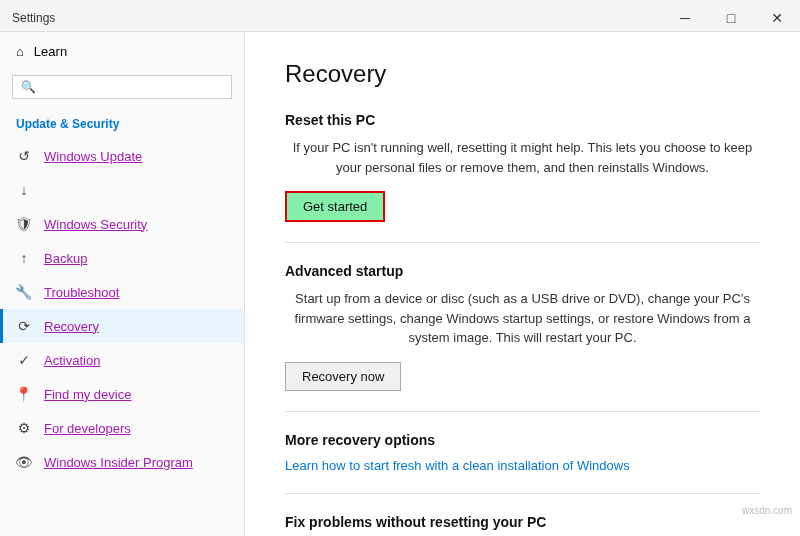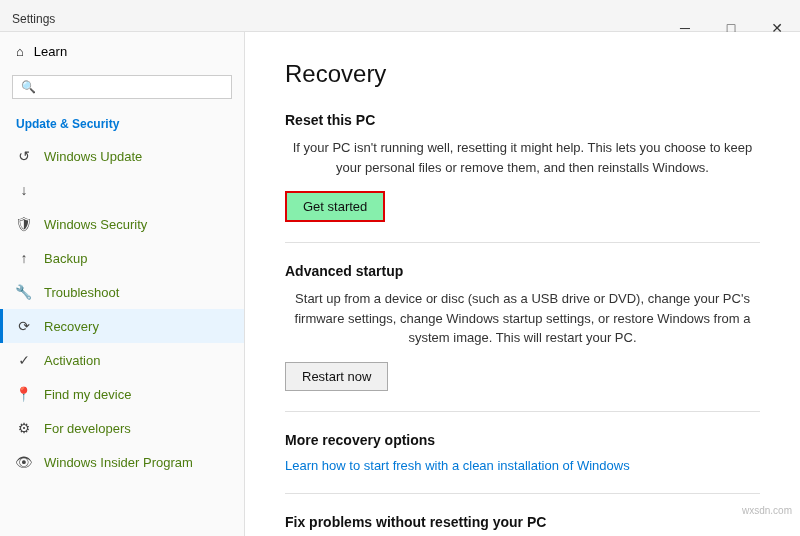--- a/index.html
+++ b/index.html
@@ -15,23 +15,23 @@
       width: 800px;
       height: 536px;
       background: #fff;
       display: flex;
       flex-direction: column;
     }
     .titlebar {
       height: 32px;
       background: #f5f5f5;
       display: flex;
-      align-items: flex-start;
+      align-items: center;
       justify-content: space-between;
-      padding: 12px 0 0 12px;
+      padding: 4px 0 0 12px;
       border-bottom: 1px solid #e0e0e0;
       flex-shrink: 0;
     }
     .titlebar-title {
       font-size: 12px;
       color: #333;
     }
     .titlebar-controls {
       display: flex;
       height: 32px;
@@ -118,21 +118,22 @@
       height: 16px;
       display: flex;
       align-items: center;
       justify-content: center;
       font-size: 14px;
       color: #444;
       flex-shrink: 0;
     }
     .sidebar-item .label {
       font-size: 13px;
-      color: #4d7c0f;
+      color: #a21caf;
+      text-decoration: underline;
     }
     .main-content {
       flex: 1;
       overflow-y: auto;
       padding: 28px 40px 28px 40px;
       background: #fff;
     }
     .page-title {
       font-size: 24px;
       font-weight: 300;
@@ -261,21 +262,21 @@
       
       <div class="section-title">Reset this PC</div>
       <p class="section-desc">If your PC isn't running well, resetting it might help. This lets you choose to keep your personal files or remove them, and then reinstalls Windows.</p>
       <button class="btn-outlined">Get started</button>
 
       <div class="divider"></div>
 
       
       <div class="section-title">Advanced startup</div>
       <p class="section-desc">Start up from a device or disc (such as a USB drive or DVD), change your PC's firmware settings, change Windows startup settings, or restore Windows from a system image. This will restart your PC.</p>
-      <button class="btn-primary">Restart now</button>
+      <button class="btn-primary">Recovery now</button>
 
       <div class="divider"></div>
 
       
       <div class="section-title">More recovery options</div>
       <a class="link">Learn how to start fresh with a clean installation of Windows</a>
 
       <div class="divider"></div>
 
       

